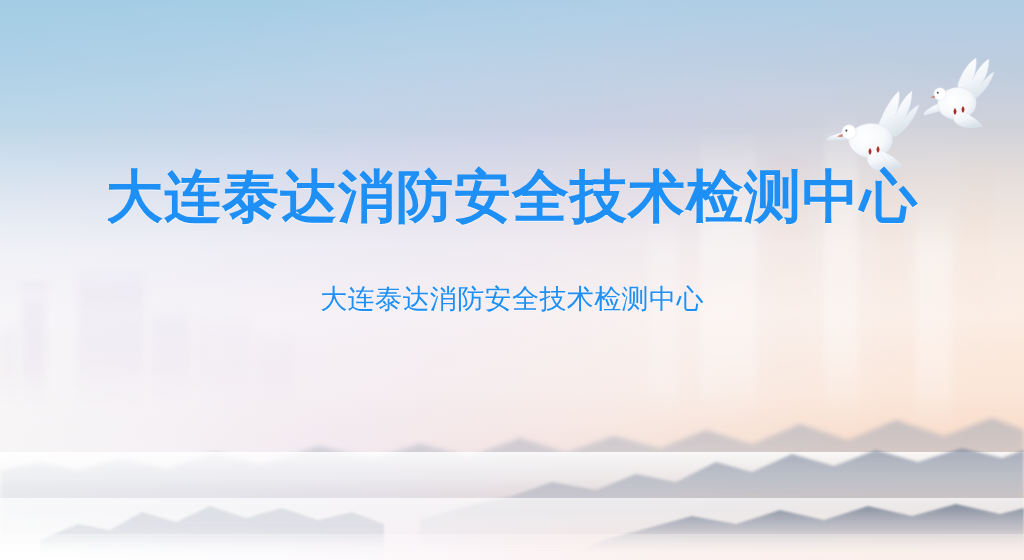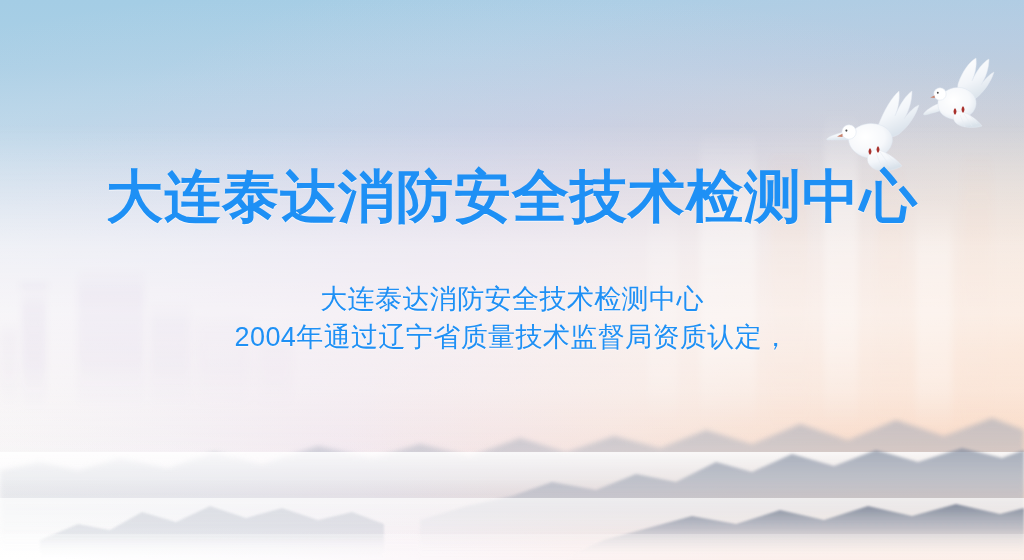--- a/index.html
+++ b/index.html
@@ -314,16 +314,15 @@
     <path stroke="#e7edf3" stroke-width="0.55" fill="none" d="M42,58 L50,70 M46,57 L55,68 M38,59 L43,71"></path>
 
     <path fill="#a8302b" d="M33,52 C35,54 35,57 33,59 C31,57 31,54 33,52 Z"></path>
     <path fill="#a8302b" d="M41,50 C43,52 43,55 41,57 C39,55 39,52 41,50 Z"></path>
   </svg>
 
   <h1 id="title">大连泰达消防安全技术检测中心</h1>
 
   <div id="body-text">
     <div class="line">大连泰达消防安全技术检测中心</div>
-    <div class="line">2004年通过辽宁省质量技术监督局资质认定，</div>
   </div>
 
 </div>
 
 </body></html>

